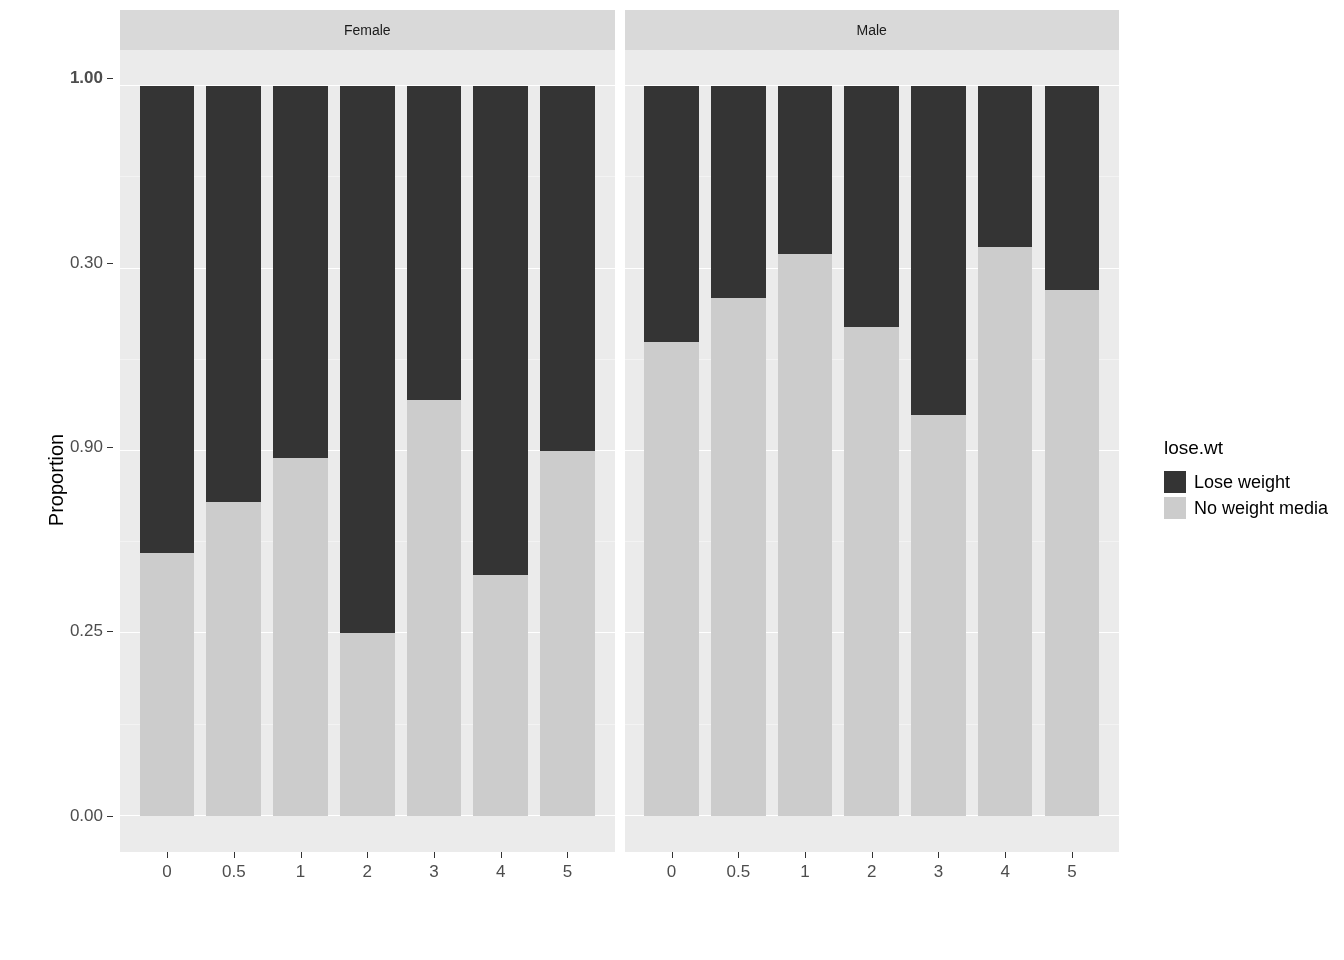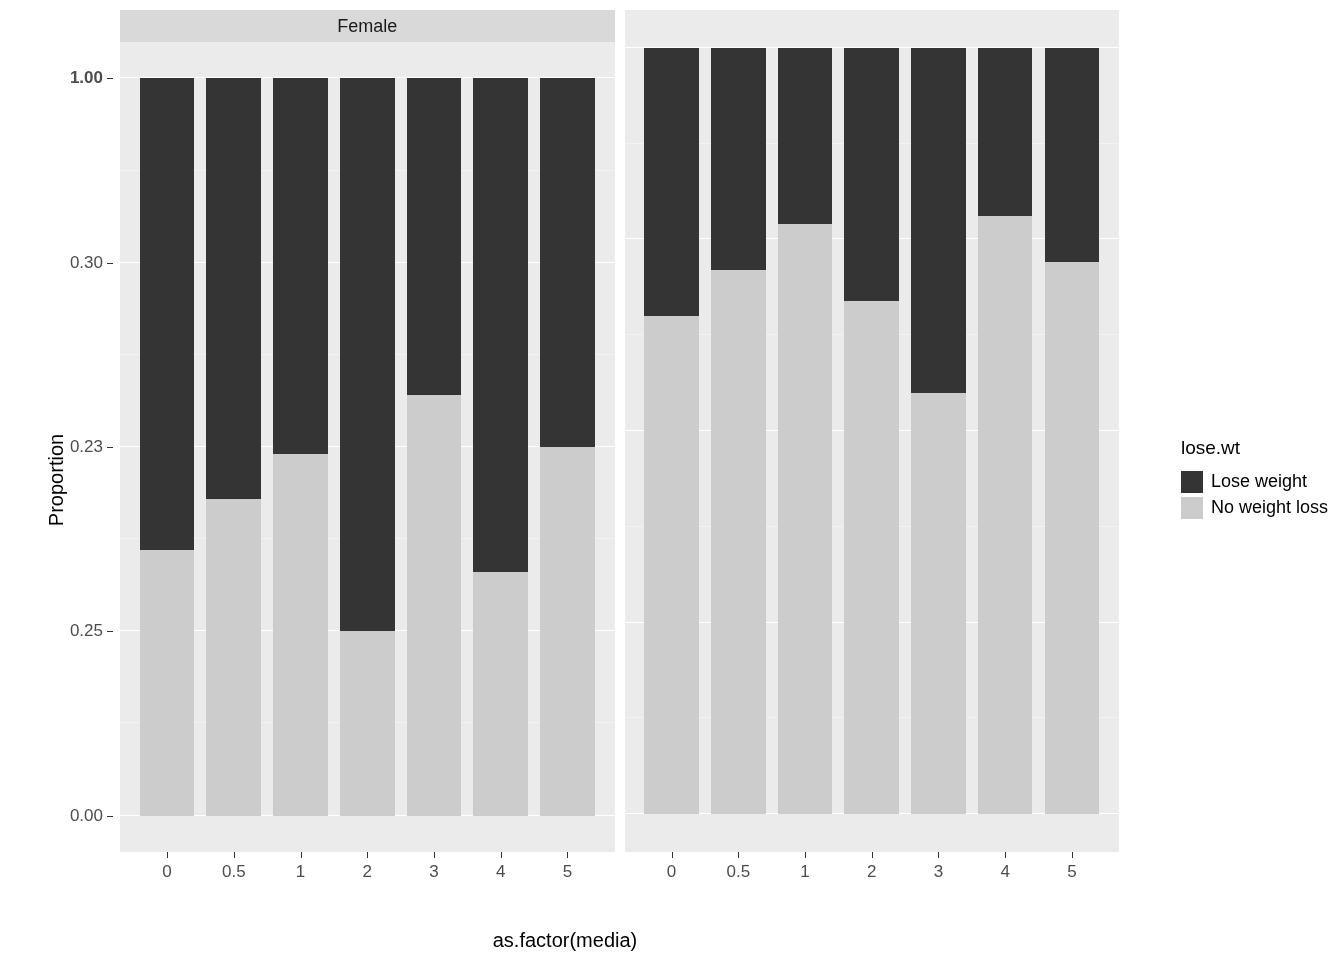--- a/index.html
+++ b/index.html
@@ -50,26 +50,26 @@
   }
 
   .panel {
     flex: 1 1 0;
     display: flex;
     flex-direction: column;
     min-width: 0;
   }
 
   .facet-strip {
-    height: 32px;
+    height: 40px;
     background: #d9d9d9;
     display: flex;
     align-items: center;
     justify-content: center;
-    font-size: 18px;
+    font-size: 14px;
     color: #1a1a1a;
   }
 
   .plot-area {
     position: relative;
     flex: 1 1 auto;
     background: #ebebeb;
     overflow: hidden;
   }
 
@@ -164,39 +164,39 @@
     top: 50%;
     transform: translateY(-50%);
     font-size: 18px;
   }
   .legend-title {
     font-size: 19px;
     margin-bottom: 12px;
   }
   .legend-item {
     display: flex;
-    align-items: flex-start;
+    align-items: center;
     gap: 8px;
     margin: 4px 0;
   }
   .legend-swatch {
     width: 22px; height: 22px;
   }
 </style>
 </head>
 <body>
 
 <div class="chart-wrap">
 
   <div class="ylabel">Proportion</div>
 
   <div class="yticks">
     <div class="ytick" style="bottom: 4.5%; text-align: right;">0.00</div>
     <div class="ytick" style="bottom: 27.25%;">0.25</div>
-    <div class="ytick" style="bottom: 50%;">0.23</div>
+    <div class="ytick" style="bottom: 50%;">0.90</div>
     <div class="ytick" style="bottom: 72.75%;">0.30</div>
     <div class="ytick" style="bottom: 95.5%; font-weight: bold;">1.00</div>
   </div>
 
   <div class="panels">
 
     <div class="panel">
       <div class="facet-strip">Female</div>
       <div class="plot-area">
 
@@ -246,20 +246,21 @@
         <div class="xtick">0.5</div>
         <div class="xtick">1</div>
         <div class="xtick">2</div>
         <div class="xtick">3</div>
         <div class="xtick">4</div>
         <div class="xtick">5</div>
       </div>
     </div>
 
     <div class="panel">
+      <div class="facet-strip">Male</div>
       <div class="plot-area">
         <div class="grid-h" style="bottom:4.5%"></div>
         <div class="grid-h minor" style="bottom:15.875%"></div>
         <div class="grid-h" style="bottom:27.25%"></div>
         <div class="grid-h minor" style="bottom:38.625%"></div>
         <div class="grid-h" style="bottom:50%"></div>
         <div class="grid-h minor" style="bottom:61.375%"></div>
         <div class="grid-h" style="bottom:72.75%"></div>
         <div class="grid-h minor" style="bottom:84.125%"></div>
         <div class="grid-h" style="bottom:95.5%"></div>
@@ -300,27 +301,26 @@
         <div class="xtick">1</div>
         <div class="xtick">2</div>
         <div class="xtick">3</div>
         <div class="xtick">4</div>
         <div class="xtick">5</div>
       </div>
     </div>
 
   </div>
 
-  <div class="xlabel">as.factor(media)</div>
 
   <div class="legend">
     <div class="legend-title">lose.wt</div>
     <div class="legend-item">
       <div class="legend-swatch" style="background:#343434"></div>
       <span>Lose weight</span>
     </div>
     <div class="legend-item">
       <div class="legend-swatch" style="background:#cccccc"></div>
-      <span>No weight loss</span>
+      <span>No weight media</span>
     </div>
   </div>
 
 </div>
 
 </body></html>

